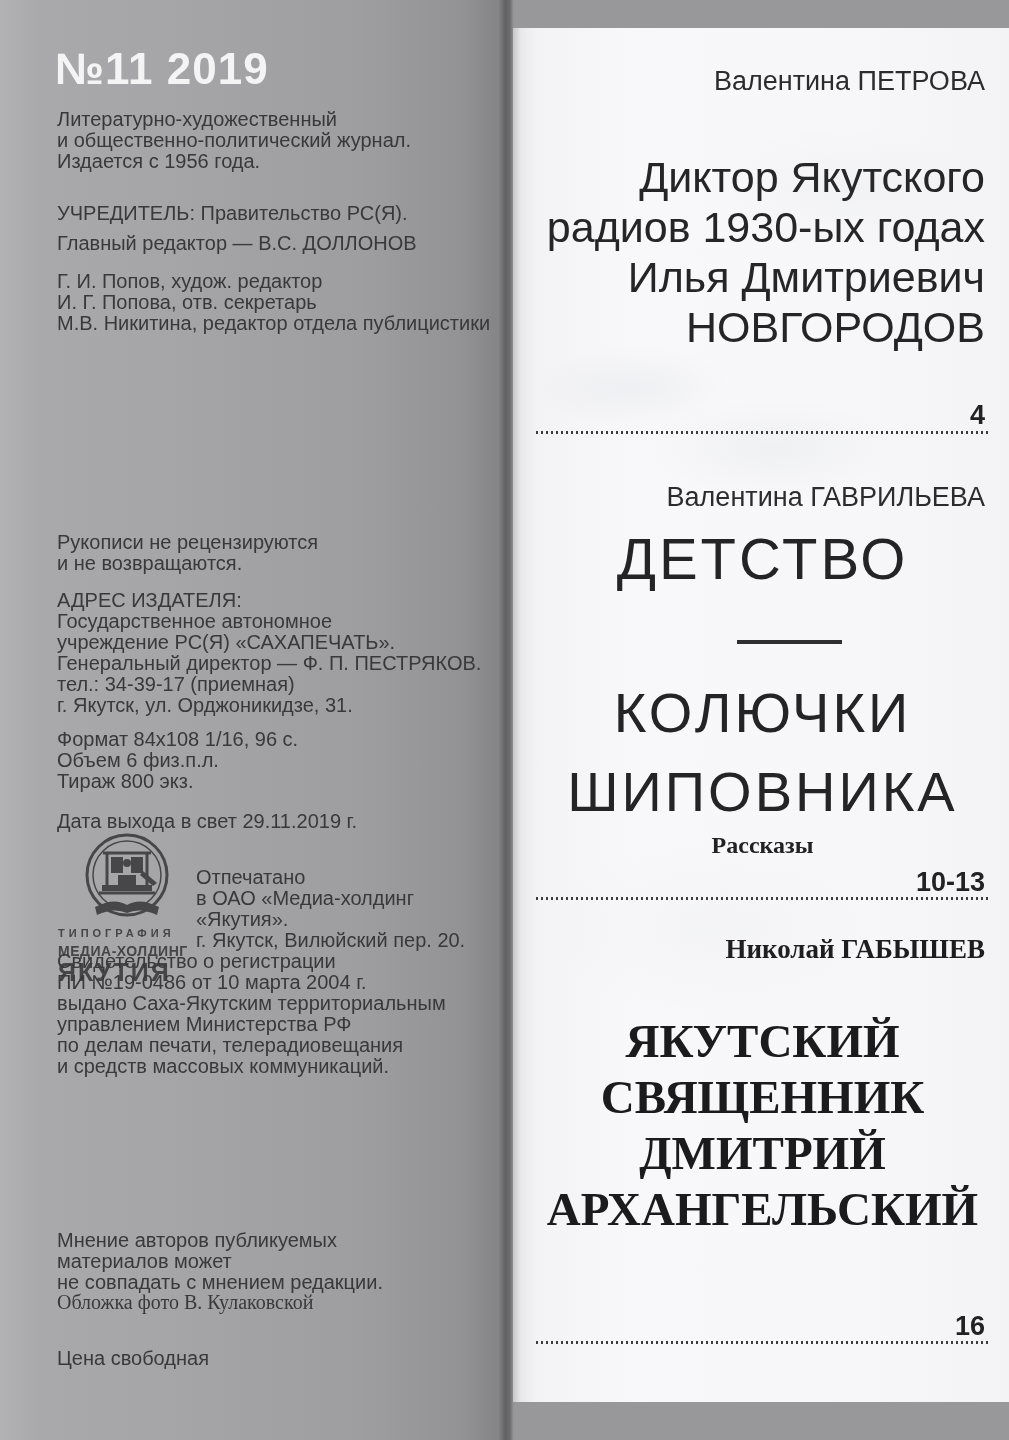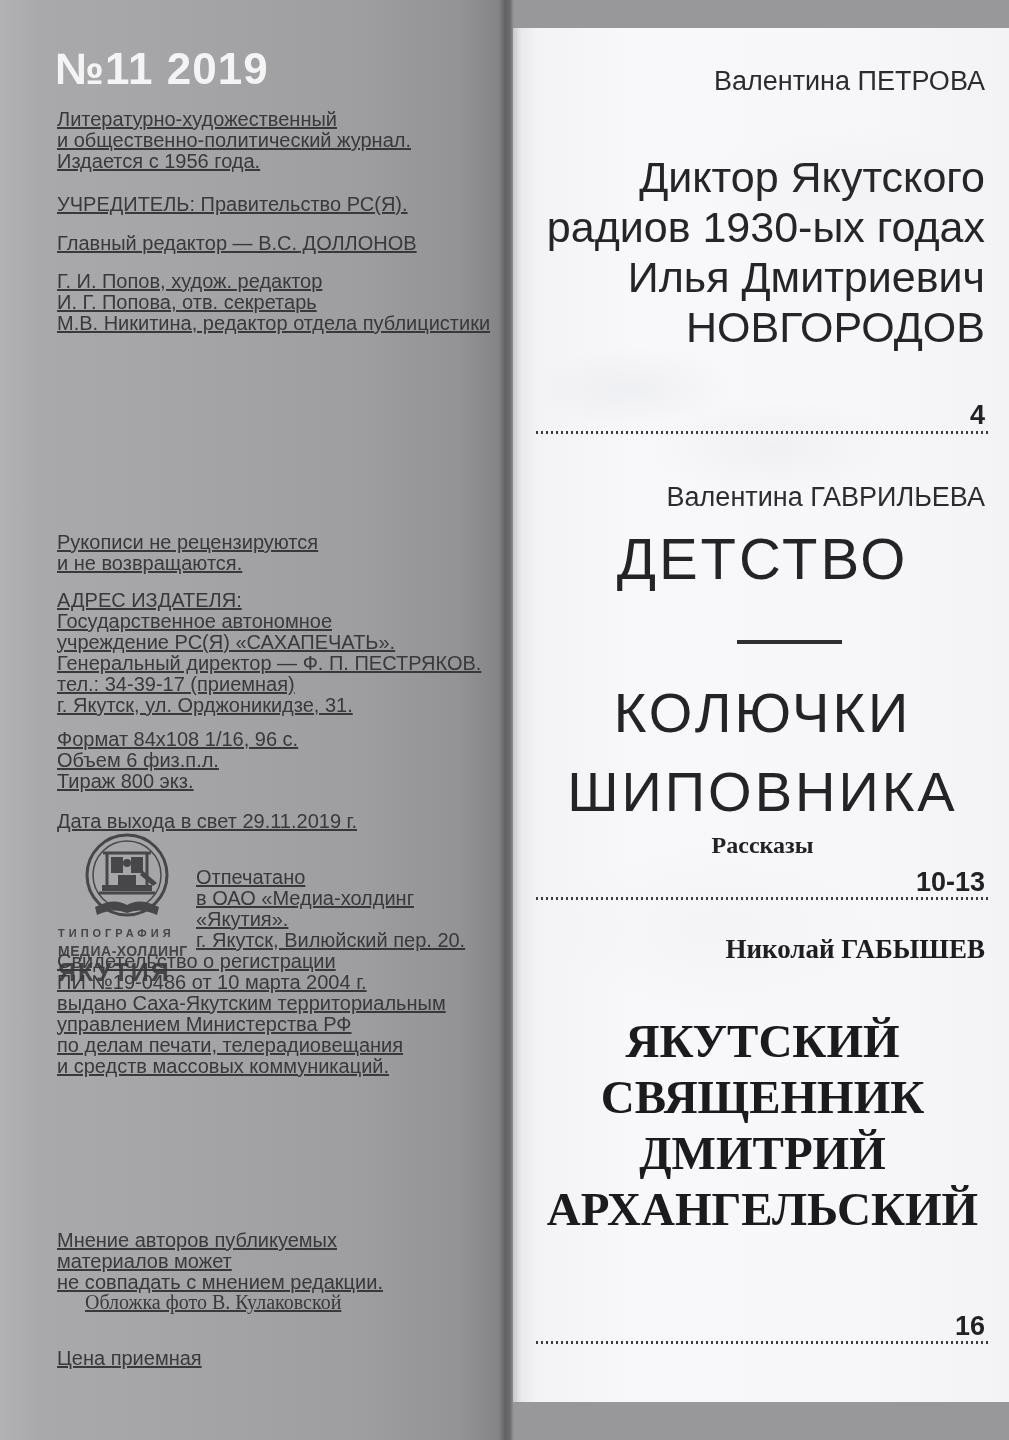--- a/index.html
+++ b/index.html
@@ -10,30 +10,30 @@
     -webkit-font-smoothing:antialiased;
   }
   .scan{position:absolute;inset:0;}
 
   
   .page-left{
     position:absolute;left:0;top:0;width:505px;height:1440px;
     background:linear-gradient(90deg,#b2b2b4 0,#a9a9ab 40px,#a5a5a7 180px,#9e9ea0 360px,#939395 460px,#828285 505px);
     color:#39393b;
   }
-  .page-left .blk{position:absolute;left:57px;font-size:20px;line-height:21px;white-space:pre-line;text-decoration:underline;}
+  .page-left .blk{position:absolute;left:57px;font-size:20px;line-height:21px;white-space:pre-line;}
   .issue{
     position:absolute;left:55px;top:44px;
     font-size:44px;font-weight:bold;color:#f4f4f5;letter-spacing:1px;
   }
   .logo{position:absolute;left:58px;top:833px;width:138px;color:#454548;}
   .logo .l1{font-size:11px;font-weight:bold;letter-spacing:4px;margin-top:2px;}
   .logo .l2{font-size:14px;font-weight:bold;letter-spacing:0.5px;margin-top:4px;}
   .logo .l3{font-size:25px;font-weight:bold;letter-spacing:2px;margin-top:-1px;}
-  .serif{font-family:"Liberation Serif",serif;margin-left:28px;}
+  .serif{font-family:"Liberation Serif",serif;}
 
   
   .gutter{
     position:absolute;left:498px;top:0;width:16px;height:1440px;
     background:linear-gradient(90deg,#88888a 0,#626265 45%,#6d6d70 75%,#9a9a9c 100%);
   }
 
   
   .page-right{
     position:absolute;left:513px;top:28px;width:496px;height:1374px;
@@ -70,21 +70,21 @@
 </head>
 <body>
 
 <div class="scan">
 
   <div class="page-left">
     <div class="issue">№11 2019</div>
     <div class="blk" style="top:109px">Литературно-художественный
 и общественно-политический журнал.
 Издается с 1956 года.</div>
-    <div class="blk" style="top:194px">УЧРЕДИТЕЛЬ: Правительство РС(Я).</div>
+    <div class="blk" style="top:203px">УЧРЕДИТЕЛЬ: Правительство РС(Я).</div>
     <div class="blk" style="top:233px">Главный редактор — В.С. ДОЛЛОНОВ</div>
     <div class="blk" style="top:271px">Г. И. Попов, худож. редактор
 И. Г. Попова, отв. секретарь
 М.В. Никитина, редактор отдела публицистики</div>
     <div class="blk" style="top:532px">Рукописи не рецензируются
 и не возвращаются.</div>
     <div class="blk" style="top:590px">АДРЕС ИЗДАТЕЛЯ:
 Государственное автономное
 учреждение РС(Я) «САХАПЕЧАТЬ».
 Генеральный директор — Ф. П. ПЕСТРЯКОВ.
@@ -130,21 +130,21 @@
     <div class="blk" style="top:951px">Свидетельство о регистрации
 ПИ №19-0486 от 10 марта 2004 г.
 выдано Саха-Якутским территориальным
 управлением Министерства РФ
 по делам печати, телерадиовещания
 и средств массовых коммуникаций.</div>
     <div class="blk" style="top:1230px">Мнение авторов публикуемых
 материалов может
 не совпадать с мнением редакции.</div>
     <div class="blk serif" style="top:1292px">Обложка фото В. Кулаковской</div>
-    <div class="blk" style="top:1348px">Цена приемная</div>
+    <div class="blk" style="top:1348px">Цена свободная</div>
   </div>
 
   <div class="gutter"></div>
 
   <div class="page-right">
     <div class="rp">
 
       <div class="r-author" style="top:38px">Валентина ПЕТРОВА</div>
       <div class="r-title-sans" style="top:124px">Диктор Якутского
 радиов 1930-ых годах

